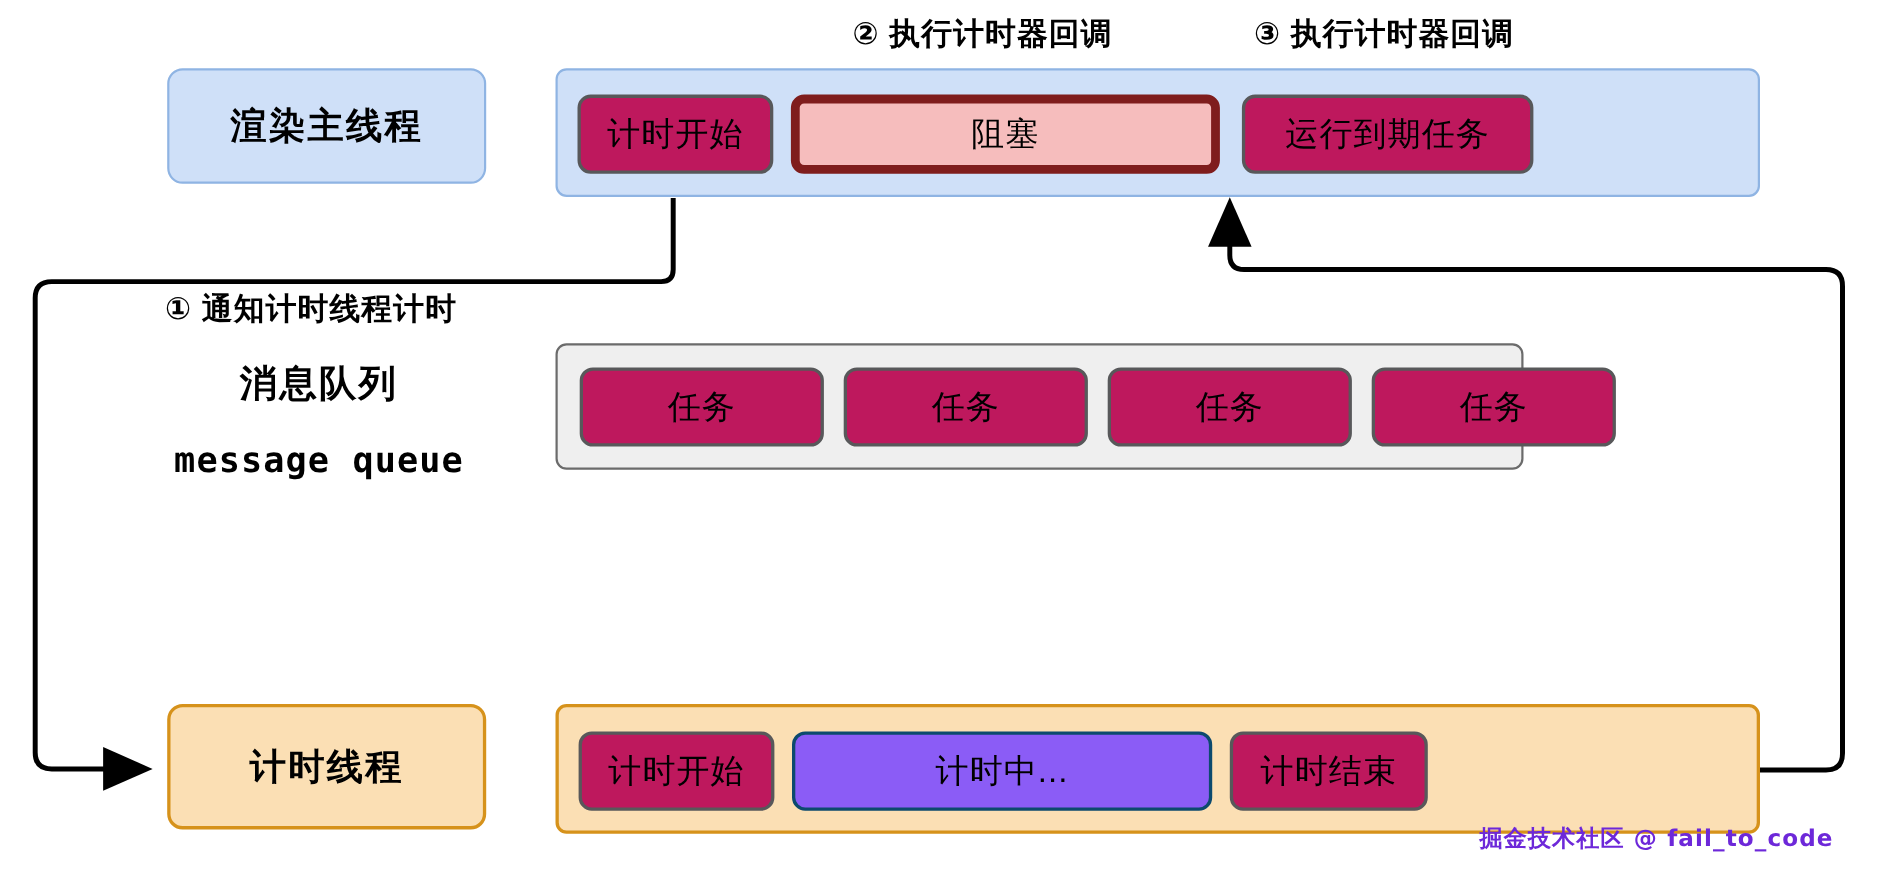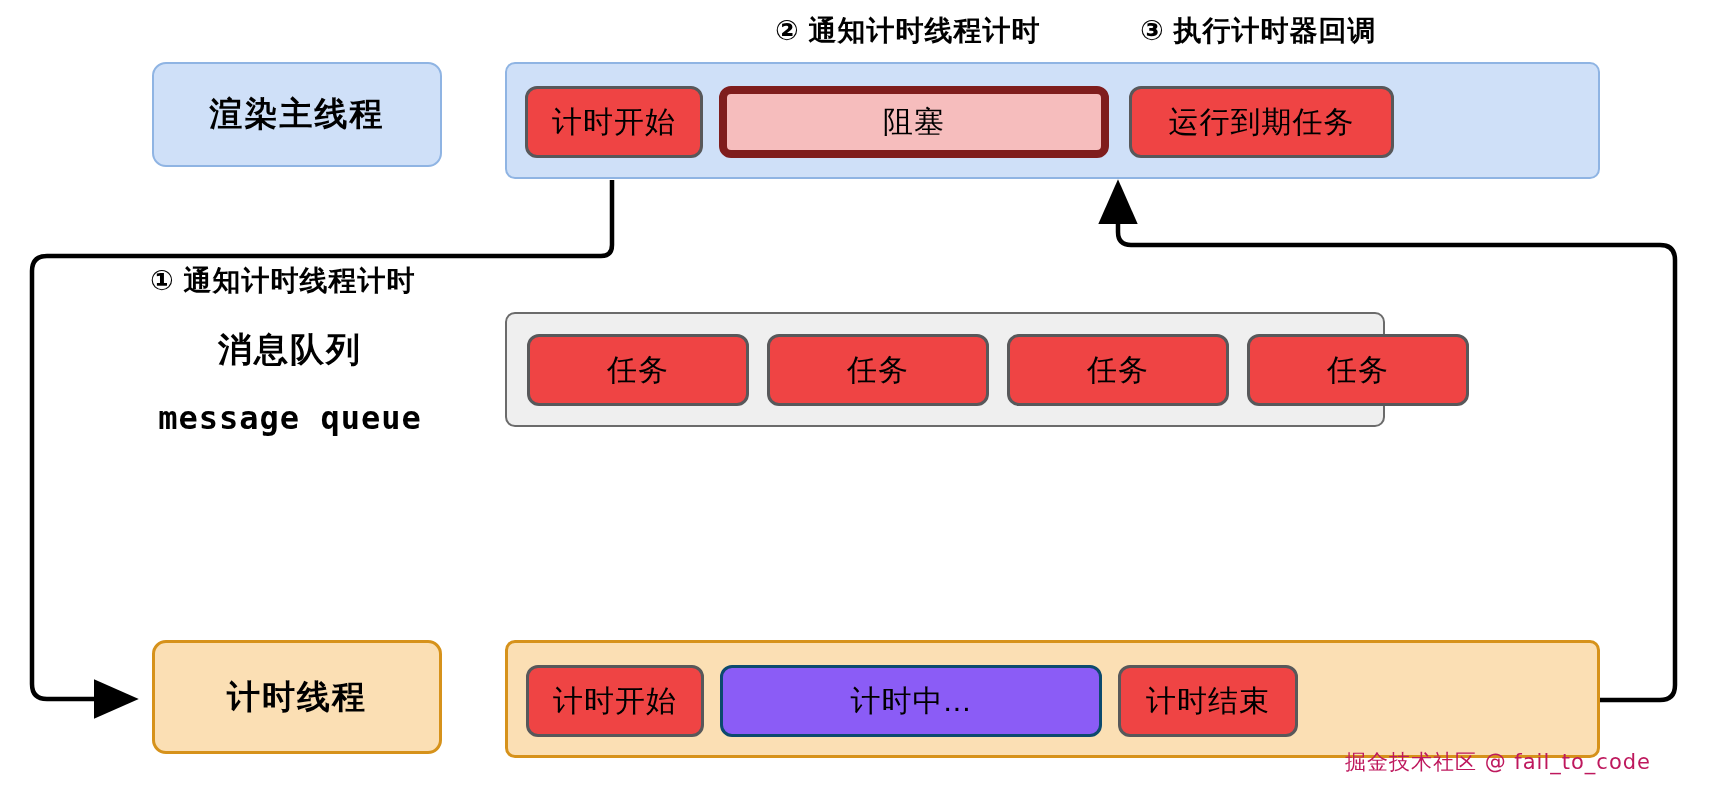--- a/index.html
+++ b/index.html
@@ -72,21 +72,21 @@
     display: flex;
     align-items: center;
     justify-content: center;
     border-radius: 12px;
     font-size: 30px;
     font-weight: 400;
     letter-spacing: 1px;
     white-space: nowrap;
   }
   .chip.grey {
-    background: #ef4444;
+    background: #be185d;
     border: 3px solid #58585a;
     color: #000;
   }
   .chip.red {
     background: #f6bdbd;
     border: 8px solid #7f1d1d;
     color: #000;
   }
   .chip.orange {
     background: #8b5cf6;
@@ -118,24 +118,25 @@
   .step-note {
     font-size: 28px;
     font-weight: 700;
     white-space: nowrap;
     letter-spacing: 1px;
   }
 
   
   .watermark {
     font-size: 21px;
-    color: #be185d;
+    color: #6d28d9;
     letter-spacing: 1px;
     white-space: nowrap;
     font-family: "DejaVu Sans", "Liberation Sans", sans-serif;
+    font-weight: bold;
   }
 </style>
 </head>
 <body>
 
 <div id="stage">
 
   <svg id="wires" viewBox="0 0 1712 790" width="1712" height="790">
     <defs>
       <marker id="arrowhead" markerWidth="11" markerHeight="11" refX="8.5" refY="5" orient="auto" markerUnits="strokeWidth">
@@ -143,21 +144,21 @@
       </marker>
     </defs>
 
     <path d="M 612,180 L 612,245 Q 612,256 601,256 L 47,256 Q 32,256 32,271
              L 32,684 Q 32,699 47,699 L 132,699" fill="none" stroke="#000000" stroke-width="4.5" marker-end="url(#arrowhead)"></path>
 
     <path d="M 1218,700 L 1660,700 Q 1675,700 1675,685 L 1675,260
              Q 1675,245 1660,245 L 1131,245 Q 1118,245 1118,232 L 1118,186" fill="none" stroke="#000000" stroke-width="4.5" marker-end="url(#arrowhead)"></path>
   </svg>
 
-  <div class="abs step-note" style="left:775px; top:12px;">② 通知计时线程计时</div>
+  <div class="abs step-note" style="left:775px; top:12px;">② 执行计时器回调</div>
   <div class="abs step-note" style="left:1140px; top:12px;">③ 执行计时器回调</div>
   <div class="abs step-note" style="left:150px; top:262px;">① 通知计时线程计时</div>
 
   <div class="abs lane-title main" style="left:152px; top:62px; width:290px; height:105px;">渲染主线程</div>
 
   <div class="abs lane-track main" style="left:505px; top:62px; width:1095px; height:117px;">
     <div class="abs chip grey" style="left:18px; top:22px; width:178px; height:72px;">计时开始</div>
     <div class="abs chip red" style="left:212px; top:22px; width:390px; height:72px;">阻塞</div>
     <div class="abs chip grey" style="left:622px; top:22px; width:265px; height:72px;">运行到期任务</div>
   </div>

